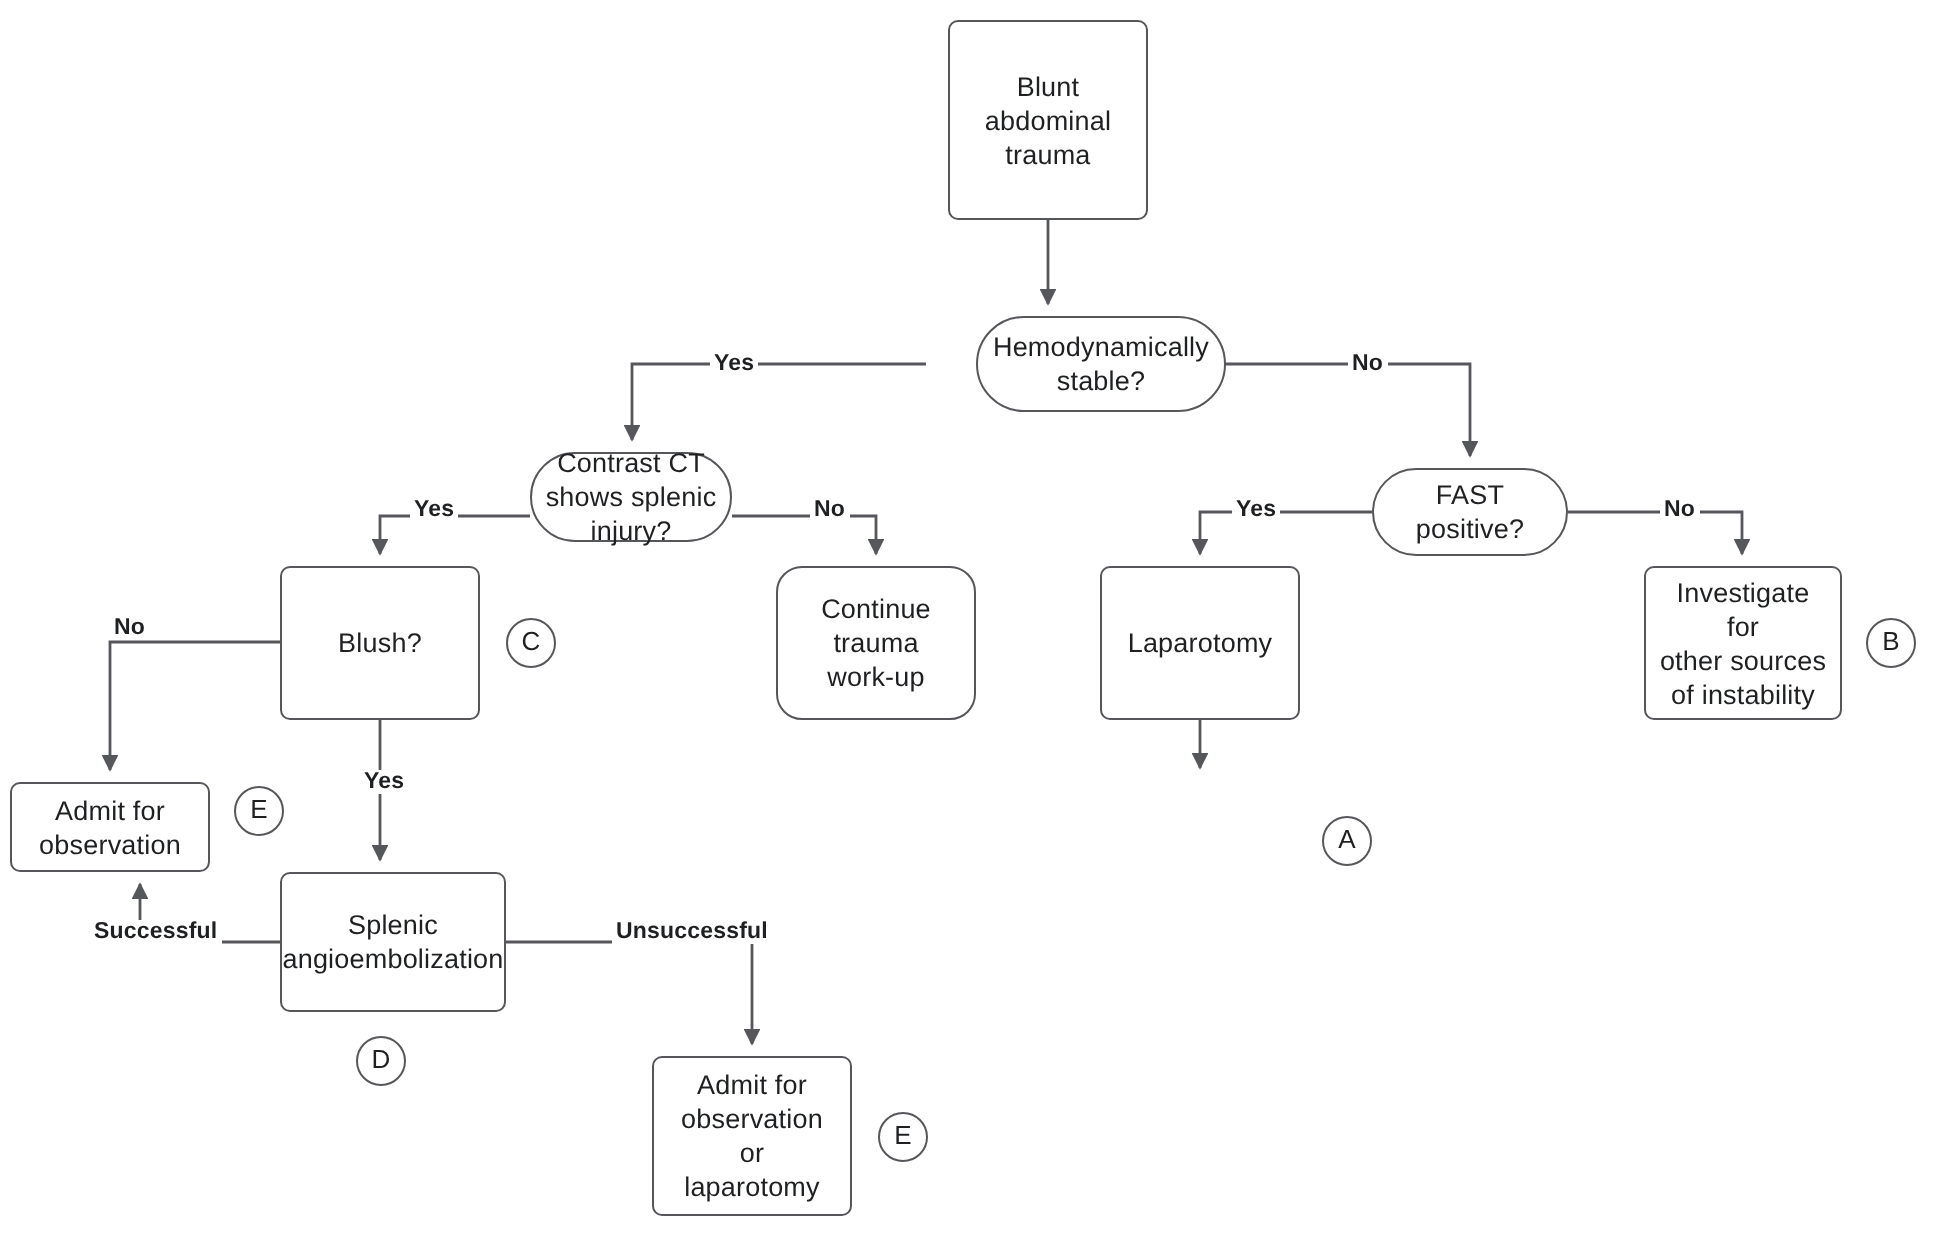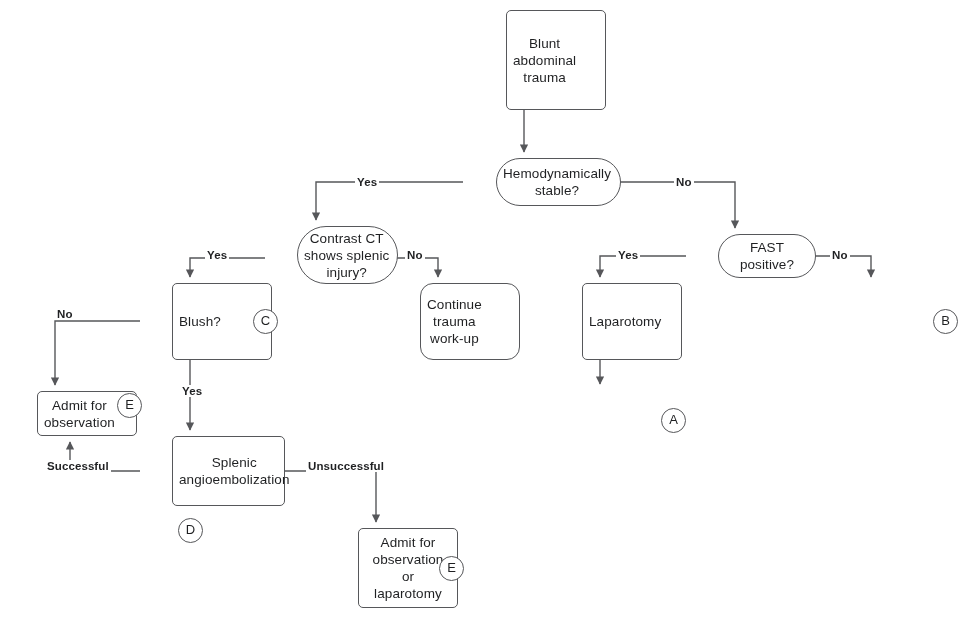--- a/index.html
+++ b/index.html
@@ -25,27 +25,26 @@
     height: 621px;
   }
   .node {
     position: absolute;
     box-sizing: border-box;
     border: 1.6px solid #56575a;
     background: #ffffff;
     color: #1f2022;
     display: flex;
     align-items: center;
-    justify-content: flex-start;
+    justify-content: center;
     text-align: center;
     font-size: 13.5px;
     line-height: 17px;
     letter-spacing: 0.1px;
     z-index: 2;
-    margin-left: 32px;
   }
   .node.rect {
     border-radius: 5px;
   }
   .node.stadium {
     border-radius: 999px;
   }
   .node .label {
     display: block;
     padding: 0 6px;
@@ -115,26 +114,26 @@
       <path d="M 600 360 L 600 384"></path>
     </g>
   </svg>
 
   <div class="node rect" style="left:474px; top:10px; width:100px; height:100px;">
     <span class="label">Blunt
 abdominal
 trauma</span>
   </div>
 
-  <div class="node stadium" style="left:464px; top:158px; width:125px; height:48px;">
+  <div class="node stadium" style="left:488px; top:158px; width:125px; height:48px;">
     <span class="label">Hemodynamically
 stable?</span>
   </div>
 
-  <div class="node stadium" style="left:265px; top:226px; width:101px; height:58px;">
+  <div class="node stadium" style="left:265px; top:226px; width:101px; height:45px;">
     <span class="label">Contrast CT
 shows splenic
 injury?</span>
   </div>
 
   <div class="node rect" style="left:388px; top:283px; width:100px; height:77px;border-radius:13px;">
     <span class="label">Continue
 trauma
 work-up</span>
   </div>
@@ -161,20 +160,25 @@
 
   <div class="node stadium" style="left:686px; top:234px; width:98px; height:44px;">
     <span class="label">FAST positive?</span>
   </div>
 
   <div class="node rect" style="left:550px; top:283px; width:100px; height:77px;">
     <span class="label">Laparotomy</span>
   </div>
 
 
+  <div class="node rect" style="left:822px; top:283px; width:99px; height:77px;">
+    <span class="label">Investigate for
+other sources
+of instability</span>
+  </div>
 
   <div class="marker" style="left:253px; top:309px;">C</div>
   <div class="marker" style="left:117px; top:393px;">E</div>
   <div class="marker" style="left:178px; top:518px;">D</div>
   <div class="marker" style="left:439px; top:556px;">E</div>
   <div class="marker" style="left:661px; top:408px;">A</div>
   <div class="marker" style="left:933px; top:309px;">B</div>
 
   <div class="edge-label" style="left:355px; top:176px;">Yes</div>
   <div class="edge-label" style="left:674px; top:176px;">No</div>

